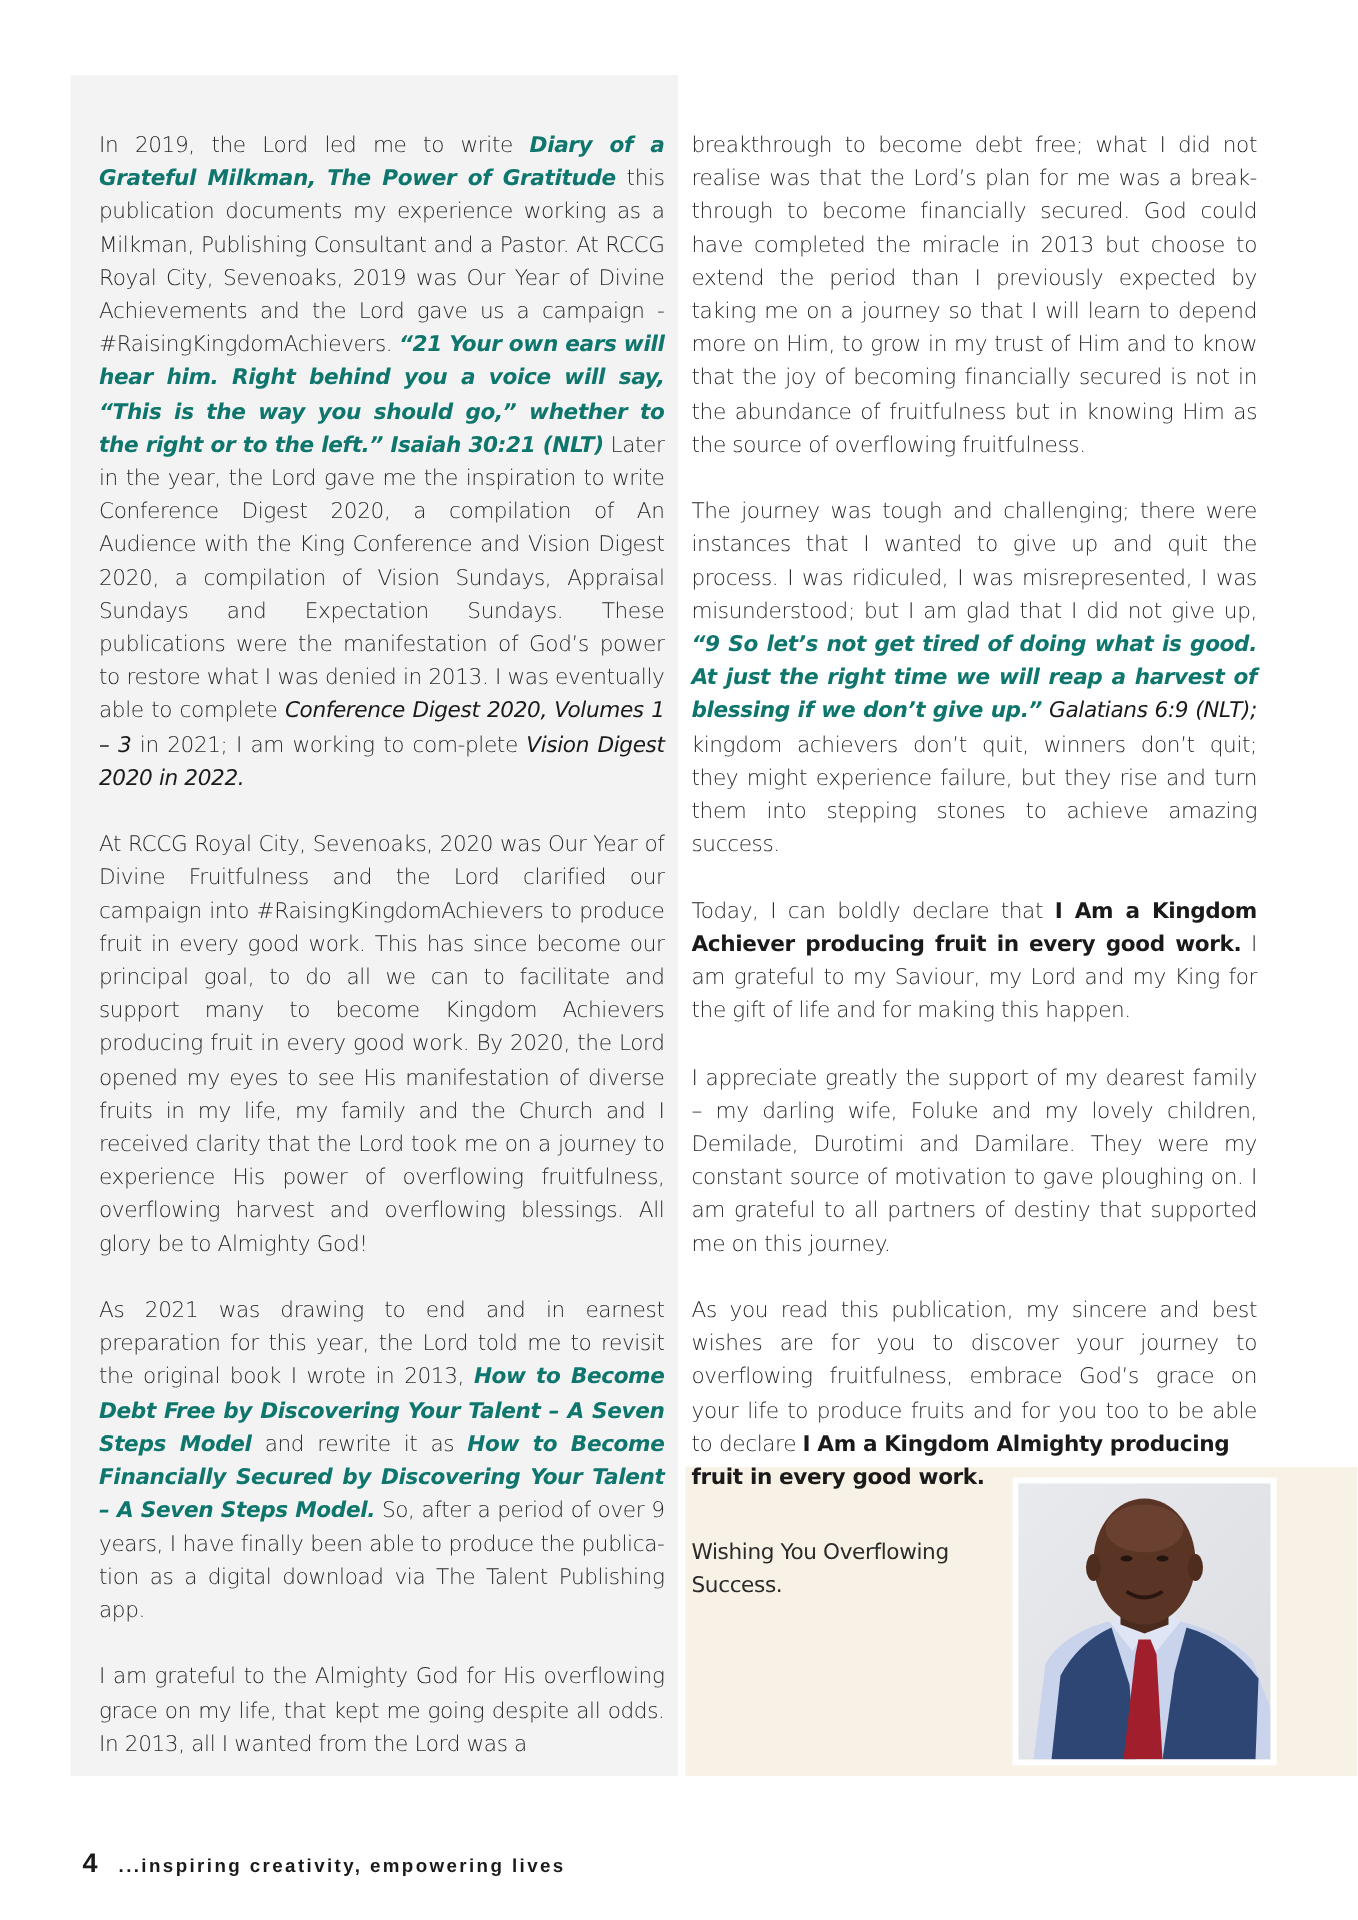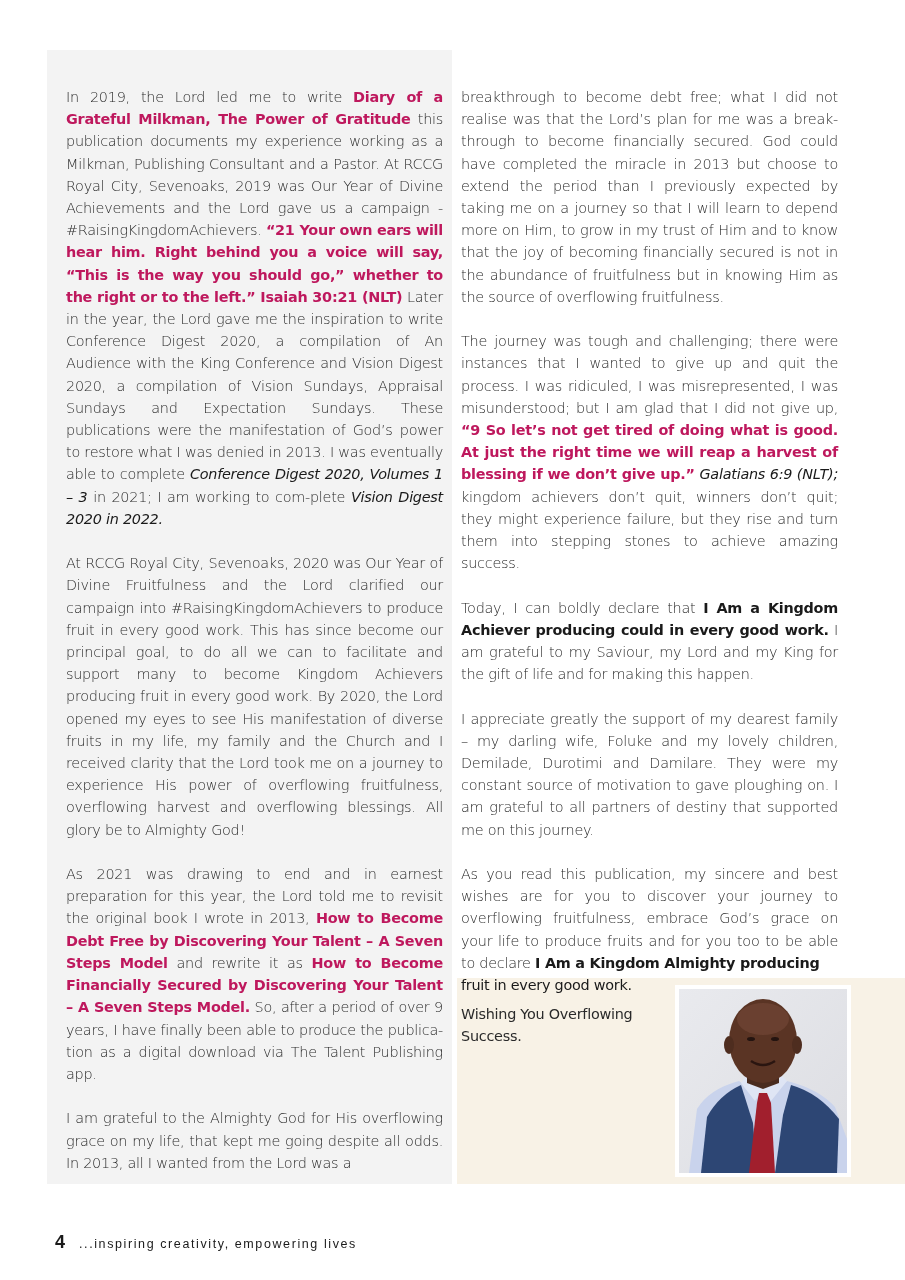--- a/index.html
+++ b/index.html
@@ -17,61 +17,61 @@
     }
     .col {
       position: absolute; font-size: 14.4px; line-height: 22.2px;
       text-align: justify; letter-spacing: -0.25px; word-spacing: 0px;
       font-weight: 300;
     }
     .col-left { left: 66px; top: 86px; width: 377px; }
     .col-right { left: 461px; top: 86px; width: 377px; }
     .col p { margin: 0 0 22.2px 0; }
     .col p:last-child { margin-bottom: 0; }
-    .bi { font-weight: bold; color: #be185d; }
+    .bi { font-weight: bold; font-style: italic; color: #0f766e; }
     .i { font-style: italic; color: #1a1a1a; }
     .b { font-weight: bold; color: #1a1a1a; }
     .signoff { position: absolute; left: 461px; top: 974px; width: 210px;
       font-size: 14.4px; line-height: 22.2px; letter-spacing: -0.25px; }
-    .signoff .decl { font-weight: normal; color: #1a1a1a; margin: 0 0 7px 0; }
+    .signoff .decl { font-weight: bold; color: #1a1a1a; margin: 0 0 28px 0; }
     .signoff .wish { margin: 0 0 68px 0; }
     .signoff .name { font-weight: bold; color: #1a1a1a; margin: 0; }
     .photo-frame {
       position: absolute; left: 675px; top: 985px; width: 176px; height: 192px;
       background: #ffffff;
     }
     .photo {
       position: absolute; left: 4px; top: 4px; width: 168px; height: 184px;
       background: #e6e7ea; overflow: hidden;
     }
     .footer {
       position: absolute; left: 55px; top: 1232px; height: 20px;
       font-family: "Liberation Sans", sans-serif; color: #1a1a1a;
       display: flex; align-items: baseline;
     }
     .footer .page-num { font-weight: bold; font-size: 18px; margin-right: 14px; }
-    .footer .tagline { font-weight: normal; font-size: 12.5px; letter-spacing: 1.6px; }
+    .footer .tagline { font-weight: bold; font-size: 12.5px; letter-spacing: 1.6px; }
   </style>
 </head>
 <body>
 
 <div class="left-panel"></div>
 <div class="beige-panel"></div>
 
 <div class="col col-left">
   <p><span>In 2019, the Lord led me to write </span><span class="bi">Diary of a Grateful Milkman, The Power of Gratitude</span><span> this publication documents my experience working as a Milkman, Publishing Consultant and a Pastor. At RCCG Royal City, Sevenoaks, 2019 was Our Year of Divine Achievements and the Lord gave us a campaign - #RaisingKingdomAchievers. </span><span class="bi">“21 Your own ears will hear him. Right behind you a voice will say, “This is the way you should go,” whether to the right or to the left.”</span><span class="bi"> Isaiah 30:21 (NLT)</span><span> Later in the year, the Lord gave me the inspiration to write Conference Digest 2020, a compilation of An Audience with the King Conference and Vision Digest 2020, a compilation of Vision Sundays, Appraisal Sundays and Expectation Sundays. These publications were the manifestation of God’s power to restore what I was denied in 2013. I was eventually able to complete </span><span class="i">Conference Digest 2020, Volumes 1 – 3</span><span> in 2021; I am working to com-plete </span><span class="i">Vision Digest 2020 in 2022.</span></p>
   <p>At RCCG Royal City, Sevenoaks, 2020 was Our Year of Divine Fruitfulness and the Lord clarified our campaign into #RaisingKingdomAchievers to produce fruit in every good work. This has since become our principal goal, to do all we can to facilitate and support many to become Kingdom Achievers producing fruit in every good work. By 2020, the Lord opened my eyes to see His manifestation of diverse fruits in my life, my family and the Church and I received clarity that the Lord took me on a journey to experience His power of overflowing fruitfulness, overflowing harvest and overflowing blessings. All glory be to Almighty God!</p>
   <p><span>As 2021 was drawing to end and in earnest preparation for this year, the Lord told me to revisit the original book I wrote in 2013, </span><span class="bi">How to Become Debt Free by Discovering Your Talent – A Seven Steps Model</span><span> and rewrite it as </span><span class="bi">How to Become Financially Secured by Discovering Your Talent – A Seven Steps Model.</span><span> So, after a period of over 9 years, I have finally been able to produce the publica-tion as a digital download via The Talent Publishing app.</span></p>
   <p>I am grateful to the Almighty God for His overflowing grace on my life, that kept me going despite all odds. In 2013, all I wanted from the Lord was a</p>
 </div>
 
 <div class="col col-right">
   <p>breakthrough to become debt free; what I did not realise was that the Lord’s plan for me was a break-through to become financially secured. God could have completed the miracle in 2013 but choose to extend the period than I previously expected by taking me on a journey so that I will learn to depend more on Him, to grow in my trust of Him and to know that the joy of becoming financially secured is not in the abundance of fruitfulness but in knowing Him as the source of overflowing fruitfulness.</p>
   <p><span>The journey was tough and challenging; there were instances that I wanted to give up and quit the process. I was ridiculed, I was misrepresented, I was misunderstood; but I am glad that I did not give up, </span><span class="bi">“9 So let’s not get tired of doing what is good. At just the right time we will reap a harvest of blessing if we don’t give up.”</span><span class="i"> Galatians 6:9 (NLT);</span><span> kingdom achievers don’t quit, winners don’t quit; they might experience failure, but they rise and turn them into stepping stones to achieve amazing success.</span></p>
-  <p><span>Today, I can boldly declare that </span><span class="b">I Am a Kingdom Achiever producing could in every good work.</span><span> I am grateful to my Saviour, my Lord and my King for the gift of life and for making this happen.</span></p>
+  <p><span>Today, I can boldly declare that </span><span class="b">I Am a Kingdom Achiever producing fruit in every good work.</span><span> I am grateful to my Saviour, my Lord and my King for the gift of life and for making this happen.</span></p>
   <p>I appreciate greatly the support of my dearest family – my darling wife, Foluke and my lovely children, Demilade, Durotimi and Damilare. They were my constant source of motivation to gave ploughing on. I am grateful to all partners of destiny that supported me on this journey.</p>
   <p><span>As you read this publication, my sincere and best wishes are for you to discover your journey to overflowing fruitfulness, embrace God’s grace on your life to produce fruits and for you too to be able to declare </span><span class="b">I Am a Kingdom Almighty producing</span></p>
 </div>
 
 <div class="signoff">
   <p class="decl">fruit in every good work.</p>
   <p class="wish">Wishing You Overflowing Success.</p>
 </div>
 
 <div class="photo-frame">

